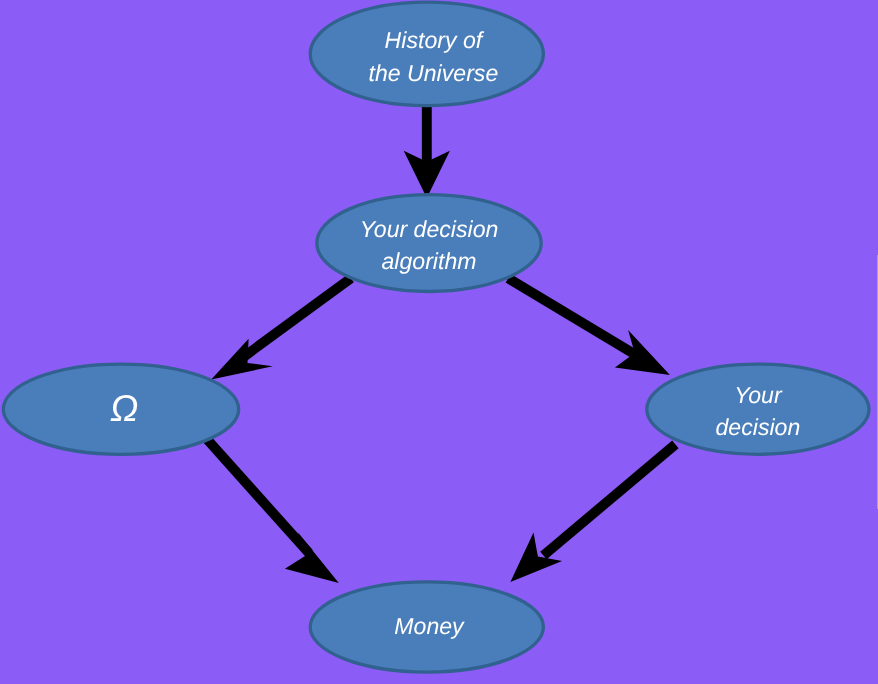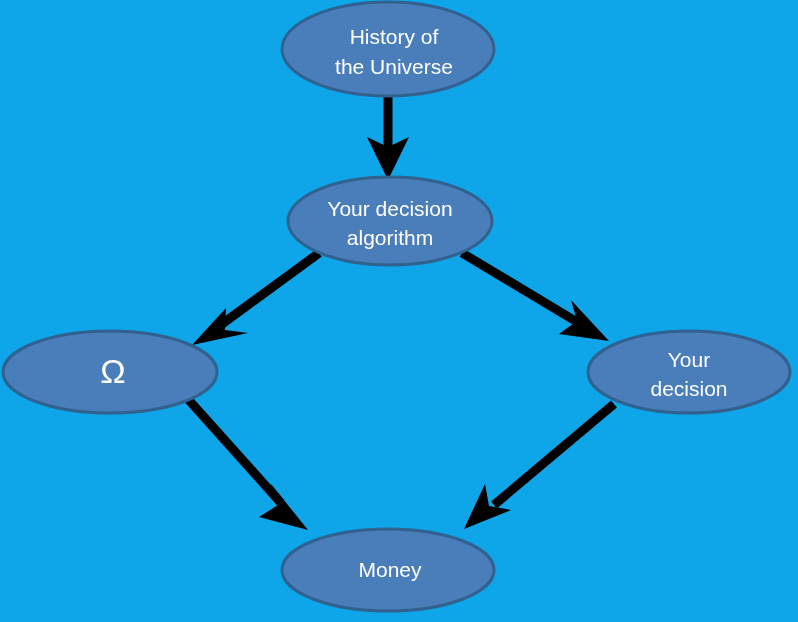--- a/index.html
+++ b/index.html
@@ -8,22 +8,23 @@
     padding: 0;
     background: #ffffff;
   }
   body {
     font-family: "Liberation Sans", sans-serif;
   }
   #canvas-wrap {
     position: relative;
     width: 798px;
     height: 622px;
-    background: #0ea5e9;
+    background: #8b5cf6;
     overflow: hidden;
+    font-style: italic;
   }
   #diagram-svg {
     position: absolute;
     left: 0;
     top: 0;
     width: 798px;
     height: 622px;
     display: block;
   }
   .node-ellipse {

